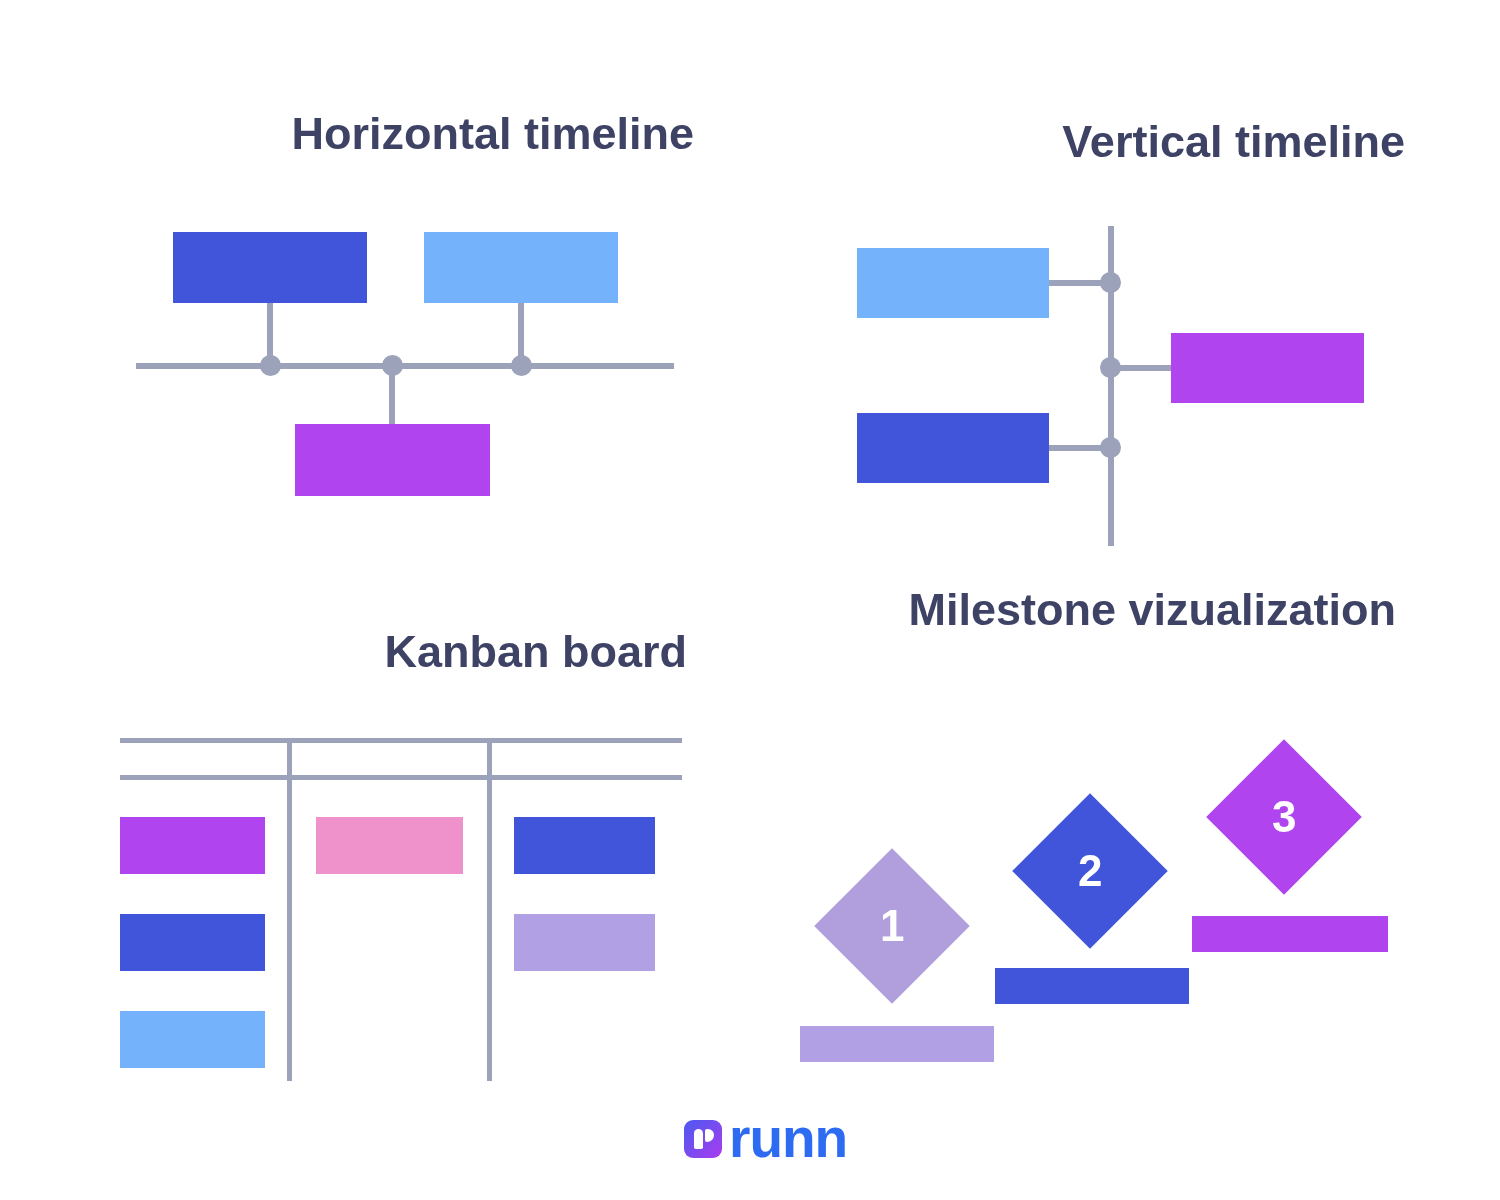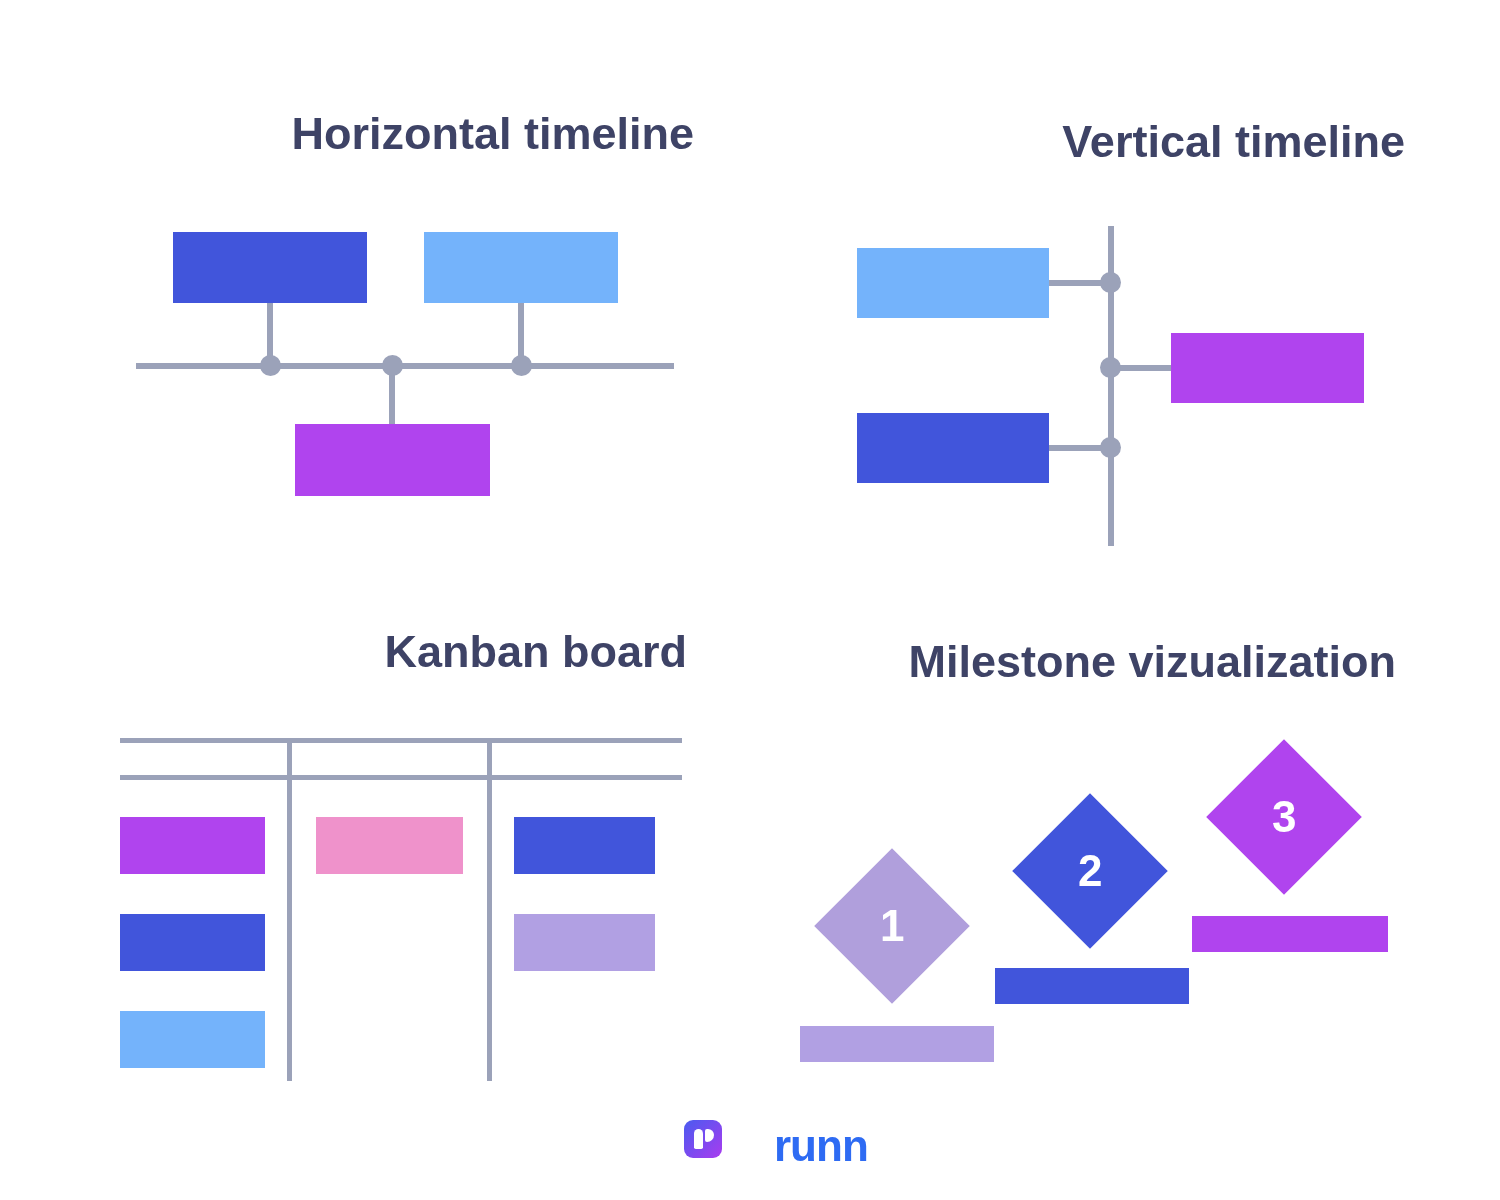--- a/index.html
+++ b/index.html
@@ -43,22 +43,22 @@
     font-family:"Liberation Sans",sans-serif;
   }
   .logo-row{position:absolute;left:0;top:1108px;width:1500px;height:60px;}
   .logo-mark{
     position:absolute;left:684px;top:12px;width:38px;height:38px;border-radius:9px;
     background:linear-gradient(135deg,var(--logo-grad-start) 0%,var(--logo-grad-end) 100%);
   }
   .logo-stem{position:absolute;left:10px;top:9px;width:9px;height:20px;background:#fff;border-radius:5px 5px 2px 2px;}
   .logo-arm{position:absolute;left:21px;top:9px;width:9px;height:13px;background:#fff;border-radius:2px 6px 7px 2px;}
   .logo-text{
-    position:absolute;left:729px;top:8px;height:60px;line-height:60px;
-    font-size:44px;font-weight:600;letter-spacing:-1px;color:var(--logo-blue);margin-left:45px;
+    position:absolute;left:729px;top:0px;height:60px;line-height:60px;
+    font-size:55px;font-weight:600;letter-spacing:-1px;color:var(--logo-blue);
   }
 </style>
 </head>
 <body>
 
 <div class="canvas">
 
   <section>
     <h2 class="quad-title" style="left:100px;top:108px;">Horizontal timeline</h2>
 
@@ -109,21 +109,21 @@
     <div class="rect fill-royal" style="left:120px;top:914px;width:145px;height:57px;"></div>
     <div class="rect fill-light" style="left:120px;top:1011px;width:145px;height:57px;"></div>
 
     <div class="rect fill-pink" style="left:316px;top:817px;width:147px;height:57px;"></div>
 
     <div class="rect fill-royal" style="left:514px;top:817px;width:141px;height:57px;"></div>
     <div class="rect fill-lavender" style="left:514px;top:914px;width:141px;height:57px;"></div>
   </section>
 
   <section>
-    <h2 class="quad-title" style="left:802px;top:636px;">Milestone vizualization</h2>
+    <h2 class="quad-title" style="left:802px;top:584px;">Milestone vizualization</h2>
 
     <div class="diamond fill-lavmuted" style="left:837px;top:871px;">
       <span class="num">1</span>
     </div>
     <div class="diamond fill-royal" style="left:1035px;top:816px;">
       <span class="num">2</span>
     </div>
     <div class="diamond fill-purple" style="left:1229px;top:762px;">
       <span class="num">3</span>
     </div>

